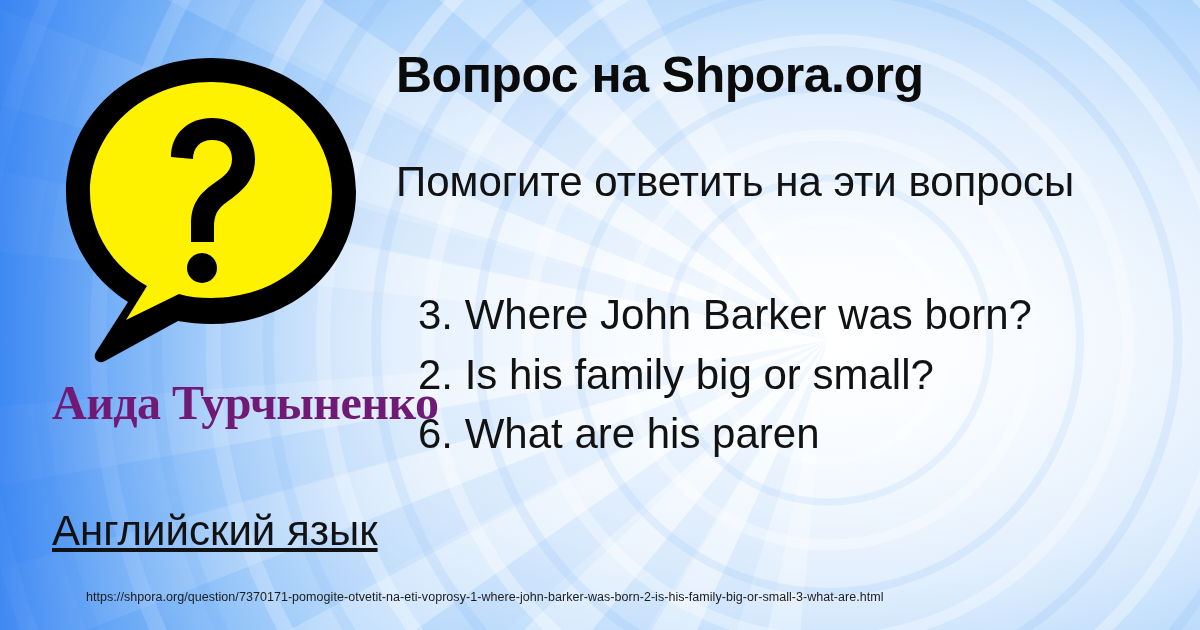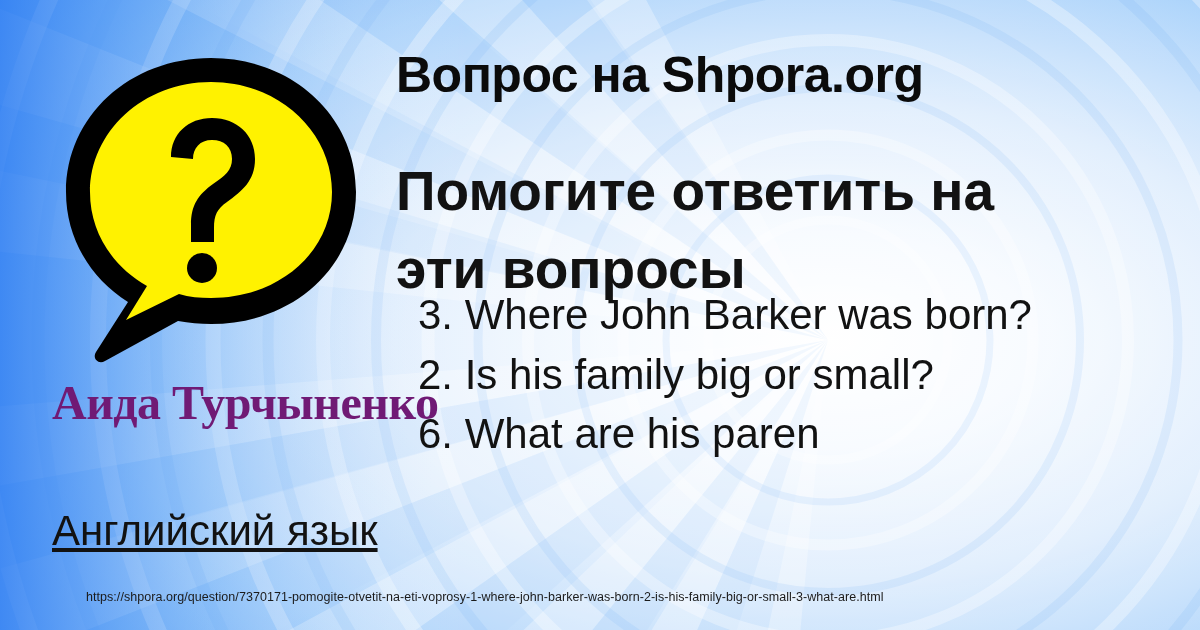--- a/index.html
+++ b/index.html
@@ -77,22 +77,22 @@
     line-height:1.1;
     color:#0b0b0b;
     letter-spacing:-0.5px;
     white-space:nowrap;
   }
   #qa-body {
     position:absolute;
     left:396px;
     top:152px;
     width:700px;
-    font-size:55px;
-    font-weight:bold;
+    font-size:42px;
+    font-weight:normal;
     line-height:1.42;
     color:#121212;
   }
   #qa-list {
     position:absolute;
     left:418px;
     top:285px;
     width:782px;
     font-size:42px;
     font-weight:normal;

